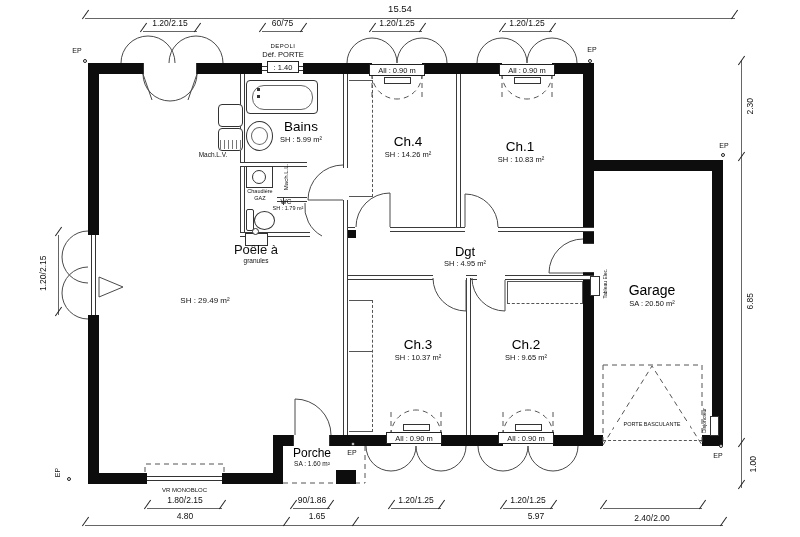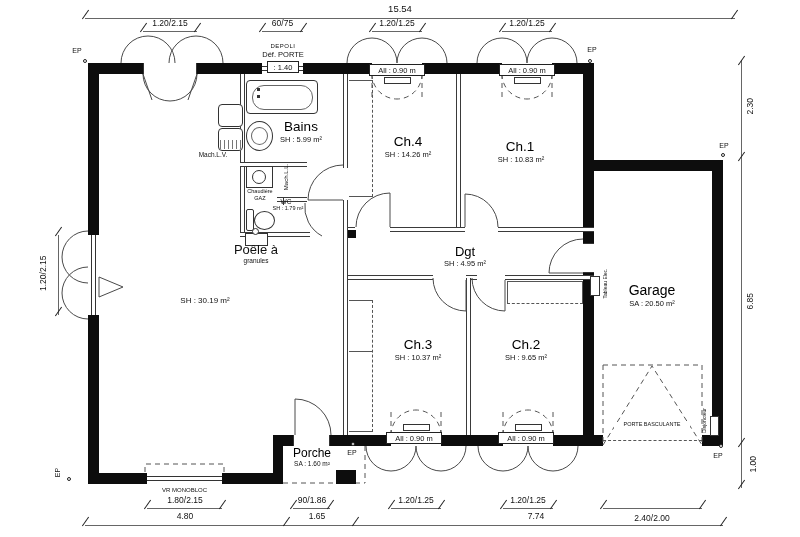--- a/index.html
+++ b/index.html
@@ -98,21 +98,21 @@
   <div class="tk" style="left:697px;top:504px"></div>
   <div class="lbl dim" style="left:606px;top:514px;width:92px">2.40/2.00</div>
 
   <div class="dln" style="left:85px;top:525px;width:638px;height:1px"></div>
   <div class="tk" style="left:80px;top:521px"></div>
   <div class="tk" style="left:281px;top:521px"></div>
   <div class="tk" style="left:350px;top:521px"></div>
   <div class="tk" style="left:718px;top:521px"></div>
   <div class="lbl dim" style="left:157px;top:512px;width:56px">4.80</div>
   <div class="lbl dim" style="left:289px;top:512px;width:56px">1.65</div>
-  <div class="lbl dim" style="left:508px;top:512px;width:56px">7.74</div>
+  <div class="lbl dim" style="left:508px;top:512px;width:56px">5.97</div>
 
   <div class="lbl" style="left:69px;top:47px;width:16px;font-size:7px">EP</div>
   <div class="dot" style="left:83px;top:59px"></div>
   <div class="lbl" style="left:584px;top:46px;width:16px;font-size:7px">EP</div>
   <div class="dot" style="left:588px;top:59px"></div>
   <div class="lbl" style="left:716px;top:142px;width:16px;font-size:7px">EP</div>
   <div class="dot" style="left:721px;top:153px"></div>
   <div class="lbl vt" style="left:49px;top:469px;width:16px;font-size:7px">EP</div>
   <div class="dot" style="left:67px;top:477px"></div>
   <div class="lbl" style="left:344px;top:449px;width:16px;font-size:7px">EP</div>
@@ -250,21 +250,21 @@
   <div class="abs" style="left:336px;top:470px;width:20px;height:14px;background:#0d0d0d;z-index:5"></div>
 
   <div class="badge" style="left:369px;top:64px;width:56px;height:12px">All : 0.90 m</div>
   <div class="badge" style="left:499px;top:64px;width:56px;height:12px">All : 0.90 m</div>
   <div class="badge" style="left:386px;top:432px;width:56px;height:12px">All : 0.90 m</div>
   <div class="badge" style="left:498px;top:432px;width:56px;height:12px">All : 0.90 m</div>
   <div class="lbl tiny" style="left:256px;top:43px;width:54px;letter-spacing:0.5px">DEPOLI</div>
   <div class="lbl" style="left:249px;top:51px;width:68px;font-size:7.5px">Déf. PORTE</div>
   <div class="badge" style="left:267px;top:61px;width:32px;height:12px">: 1.40</div>
 
-  <div class="lbl rarea" style="left:155px;top:297px;width:100px;font-size:8px">SH : 30.19 m²</div>
+  <div class="lbl rarea" style="left:155px;top:297px;width:100px;font-size:8px">SH : 29.49 m²</div>
   <div class="lbl rname" style="left:269px;top:120px;width:64px">Bains</div>
   <div class="lbl rarea" style="left:267px;top:136px;width:68px">SH : 5.99 m²</div>
   <div class="lbl" style="left:274px;top:199px;width:24px;font-size:6.5px">WC</div>
   <div class="lbl" style="left:266px;top:206px;width:44px;font-size:5.5px">SH : 1.79 m²</div>
   <div class="lbl rname" style="left:382px;top:135px;width:52px">Ch.4</div>
   <div class="lbl rarea" style="left:374px;top:151px;width:68px">SH : 14.26 m²</div>
   <div class="lbl rname" style="left:494px;top:140px;width:52px">Ch.1</div>
   <div class="lbl rarea" style="left:487px;top:156px;width:68px">SH : 10.83 m²</div>
   <div class="lbl rname" style="left:441px;top:245px;width:48px;font-size:13px">Dgt</div>
   <div class="lbl rarea" style="left:436px;top:260px;width:58px">SH : 4.95 m²</div>

